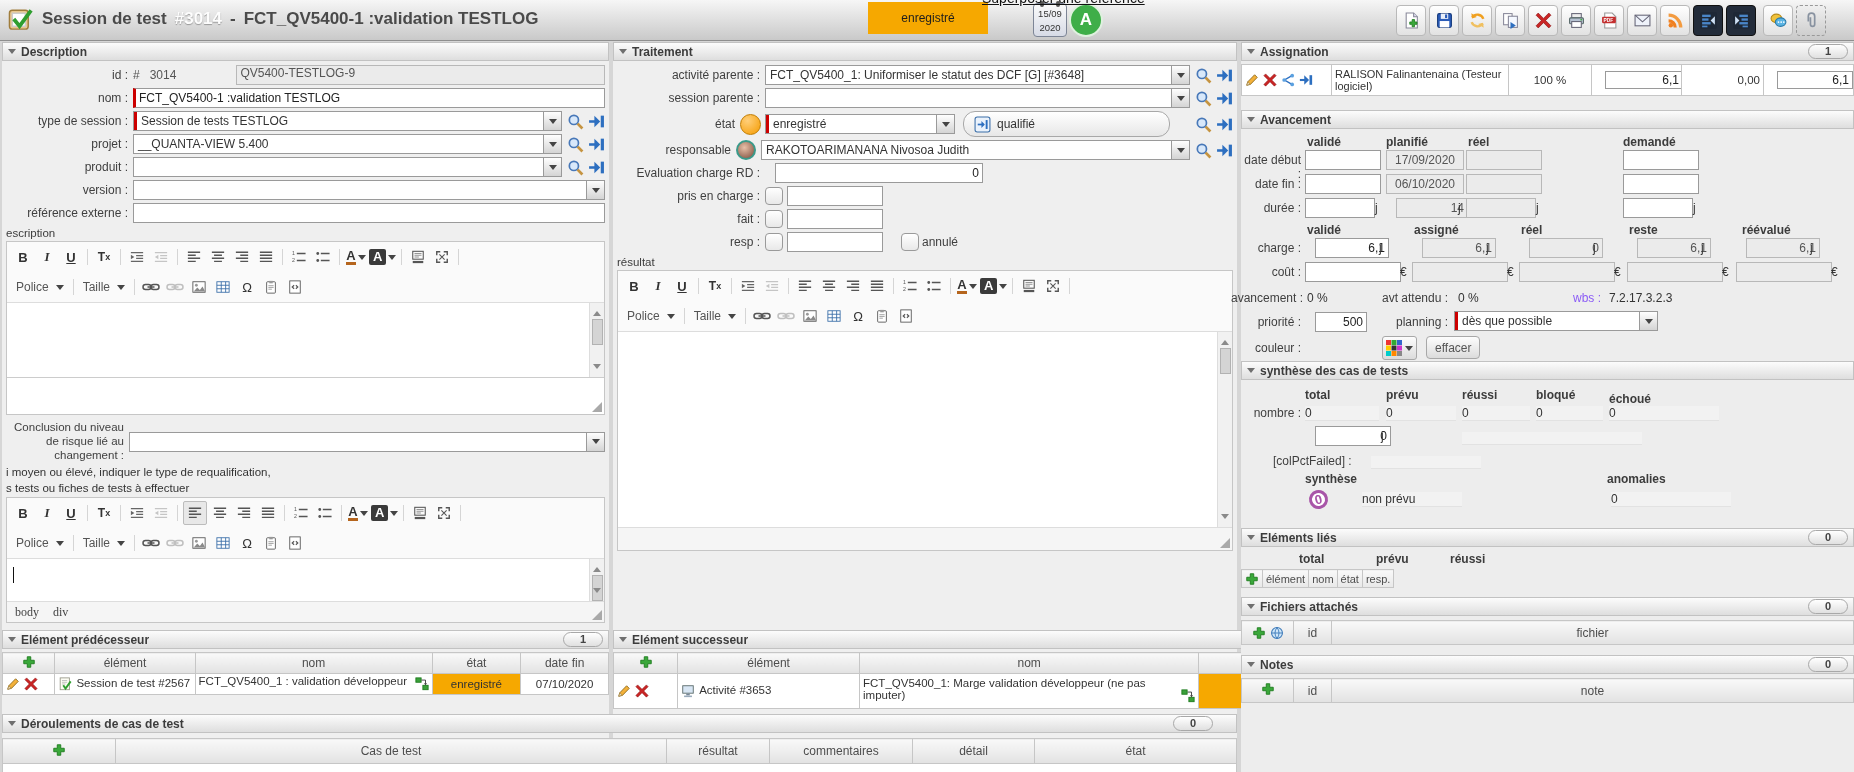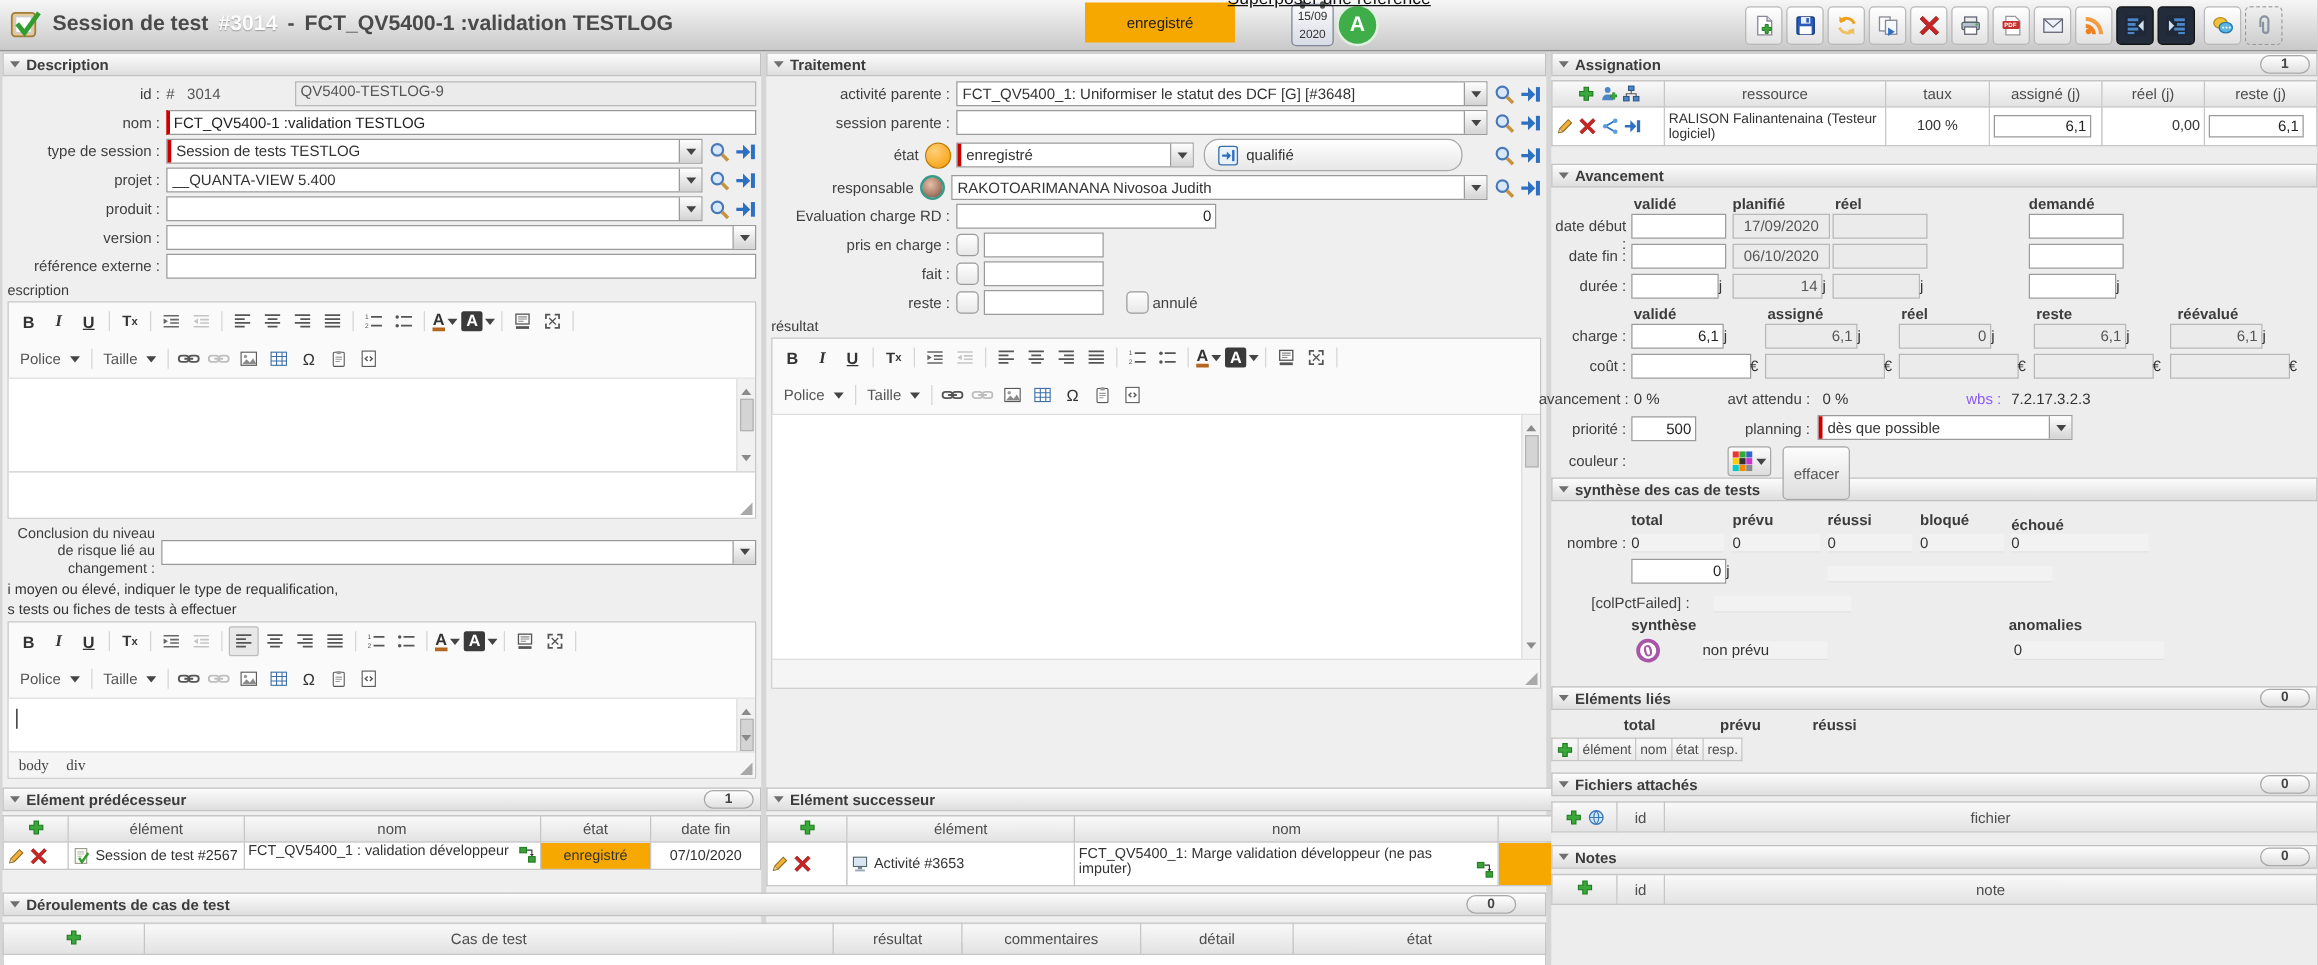--- a/index.html
+++ b/index.html
@@ -32,21 +32,21 @@
   .sectri{width:0;height:0;border:4px solid transparent;border-top:5px solid #6f6f6f;margin-right:5px;margin-top:4px;}
   .badge{margin-left:auto;background:linear-gradient(#ffffff,#e0e0e0);border:1px solid #a8a8a8;border-radius:9px;font-size:11px;font-weight:bold;color:#444;padding:0 16px;height:13px;line-height:13px;}
   .pad{padding:4px 4px 0 4px;}
   .frow{display:flex;align-items:center;margin-bottom:3px;min-height:20px;}
   .lbl{color:#3f3f3f;text-align:right;padding-right:5px;flex:none;}
   .lblL{width:122px;}
   .lblM{width:143px;}
   .inp{height:18px;border:1px solid #9a9a9a;background:#fff;font-size:12px;padding:0 3px;color:#222;font-family:"Liberation Sans",sans-serif;box-sizing:content-box;}
   .ro{background:#ebebeb;border:1px solid #b8b8b8;color:#555;}
   .req{border-left:3px solid #cc0000;}
-  .num{text-align:right;}
+  .num{text-align:right;margin-left:10px;}
   .ctr{text-align:center;}
   .sel{height:20px;border:1px solid #9a9a9a;background:#fff;display:flex;align-items:center;box-sizing:border-box;}
   .sel .val{flex:1;padding:0 4px;white-space:nowrap;overflow:hidden;}
   .selbtn{width:17px;height:100%;border-left:1px solid #9a9a9a;background:linear-gradient(#fefefe,#d4d4d4);display:flex;align-items:center;justify-content:center;flex:none;}
   .car{width:0;height:0;border:4px solid transparent;border-top:5px solid #444;margin-top:4px;}
   .icpair{display:flex;align-items:center;gap:4px;margin-left:5px;flex:none;}
   .redleft{width:3px;height:100%;background:#cc0000;flex:none;}
   
   .cb{width:16px;height:16px;border:1px solid #9a9a9a;border-radius:4px;background:linear-gradient(#ffffff,#e8e8e8);flex:none;}
   
@@ -84,21 +84,21 @@
   
   .relbox{position:relative;}
   .abs{position:absolute;}
   .bh{font-weight:bold;color:#3c3c3c;}
   .jt{color:#333;padding-left:2px;}
   .rostrip{background:#f2f2f2;border-bottom:1px solid #e2e2e2;display:inline-block;}
   .dot-orange{width:19px;height:19px;border-radius:50%;background:radial-gradient(circle at 35% 30%,#ffcf7a,#f59b00);border:1px solid #c17c00;flex:none;}
   .resp-avatar{width:20px;height:20px;border-radius:50%;background:radial-gradient(circle at 40% 35%,#e8c0a8,#7a4a3a);border:2px solid #3a9a8a;flex:none;box-sizing:border-box;}
   .zero-icon{width:19px;height:19px;border-radius:50%;border:3px solid #a855a8;color:#a855a8;font-weight:bold;display:flex;align-items:center;justify-content:center;transform:rotate(-14deg);font-size:13px;box-sizing:border-box;background:#fff;}
   .pill{height:24px;border:1px solid #a8a8a8;border-radius:12px;background:linear-gradient(#ffffff,#e7e7e7);display:flex;align-items:center;gap:6px;padding:0 10px;}
-  .btn{height:21px;border:1px solid #a8a8a8;border-radius:4px;background:linear-gradient(#fdfdfd,#dcdcdc);display:flex;align-items:center;justify-content:center;padding:10px 8px;color:#555;}
+  .btn{height:21px;border:1px solid #a8a8a8;border-radius:4px;background:linear-gradient(#fdfdfd,#dcdcdc);display:flex;align-items:center;justify-content:center;padding:0 8px;color:#555;}
   .palbtn{height:22px;border:1px solid #a8a8a8;border-radius:3px;background:linear-gradient(#fdfdfd,#dcdcdc);display:flex;align-items:center;padding:0 3px;gap:3px;}
   .hintsm{color:#333;font-size:11.5px;line-height:1.25;margin:1px 0 1px 0;}
   .deschdr{color:#3c3c3c;font-size:11.5px;margin:4px 0 0 0;}
   .minitbl{border-collapse:collapse;font-size:11px;}
   .minitbl td{border:1px solid #c6c6c6;background:linear-gradient(#f9f9f9,#e8e8e8);padding:0 3px;height:17px;color:#4d4d4d;}
 </style>
 </head>
 <body>
 
 <svg width="0" height="0" style="position:absolute">
@@ -892,21 +892,21 @@
         <span class="lbl lblM">pris en charge :</span>
         <span class="cb"></span>
         <input class="inp" style="width: 88px; margin-left: 4px;">
       </div>
       <div class="frow">
         <span class="lbl lblM">fait :</span>
         <span class="cb"></span>
         <input class="inp" style="width: 88px; margin-left: 4px;">
       </div>
       <div class="frow">
-        <span class="lbl lblM">reste :</span>
+        <span class="lbl lblM">resp :</span>
         <span class="cb"></span>
         <input class="inp" style="width: 88px; margin-left: 4px;">
         <span class="cb" style="margin-left:18px"></span>
         <span style="margin-left:3px;color:#3f3f3f">annulé</span>
       </div>
       <div class="deschdr">résultat</div>
 
       <div class="ckwrap">
         <div class="ck-slot">
 <div class="ckrow">
@@ -1125,40 +1125,20 @@
     <table class="grid" style="margin-top:3px">
       <colgroup>
           <col style="width:90px">
           <col style="width:177px">
           <col style="width:83px">
           <col style="width:90px">
           <col style="width:82px">
           <col>
         </colgroup>
       <tbody>
-          <tr>
-        <th>
-              <span class="rowicons" style="justify-content:center">
-                <svg class="ic14">
-                  <use href="#s-plus"></use>
-                </svg>
-                <svg class="ic14">
-                  <use href="#s-padd"></use>
-                </svg>
-                <svg class="ic14">
-                  <use href="#s-org"></use>
-                </svg>
-              </span>
-            </th>
-        <th>ressource</th>
-        <th>taux</th>
-        <th>assigné (j)</th>
-        <th>réel (j)</th>
-        <th>reste (j)</th>
-      </tr>
       <tr>
         <td style="height:28px">
               <span class="rowicons">
                 <svg class="ic14">
                   <use href="#s-pen"></use>
                 </svg>
                 <svg class="ic14">
                   <use href="#s-x"></use>
                 </svg>
                 <svg class="ic14">

